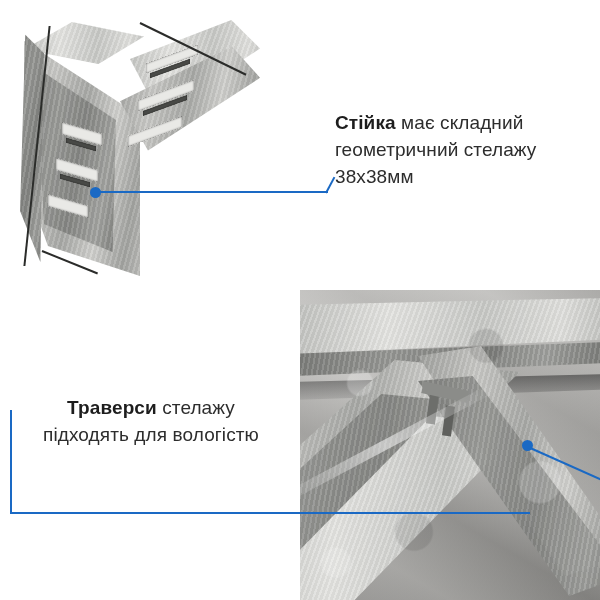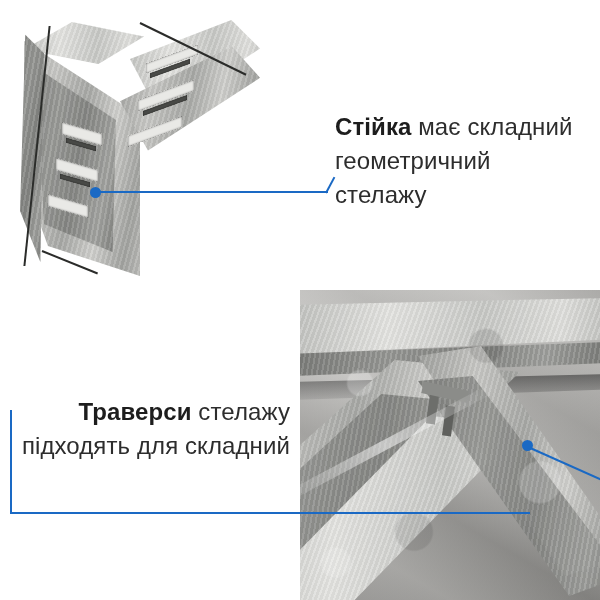--- a/index.html
+++ b/index.html
@@ -92,39 +92,39 @@
     width: 11px;
     height: 11px;
     border-radius: 50%;
     background: #1a69c4;
   }
 
   
   .callout-text {
     position: absolute;
     color: #2d2d2d;
-    font-size: 24px;
+    font-size: 19px;
     line-height: 1.42;
     letter-spacing: 0.1px;
   }
   .callout-text b {
     font-weight: 700;
     color: #1d1d1d;
   }
   #text-top {
     left: 335px;
     top: 110px;
     width: 250px;
     text-align: left;
   }
   #text-bottom {
     left: 12px;
     top: 395px;
     width: 278px;
-    text-align: right;
+    text-align: center;
   }
 </style>
 </head>
 <body>
 
 <div id="stage">
 
   <div class="photo" id="photo-top">
 
     <div class="metal post-face" style="left:22px; top:26px; width:118px; height:250px;
@@ -207,27 +207,28 @@
 
   <div class="dot" style="left:90px; top:187px;"></div>
   <div class="leader" style="left:96px; top:191px; width:232px;"></div>
   <div class="leader-diag" style="left:326px; top:192px; width:18px; transform: rotate(-62deg);"></div>
 
   <div class="callout-text" id="text-top">
     <div>
       <b>Стійка</b><span> має складний</span>
     </div>
     <div>геометричний стелажу</div>
+    <div>38х38мм</div>
   </div>
 
   <div class="dot" style="left:522px; top:440px;"></div>
   <div class="leader-diag" style="left:528px; top:446px; width:124px; transform: rotate(24deg);"></div>
   <div class="leader" style="left:10px; top:512px; width:520px;"></div>
   <div class="leader" style="left:10px; top:410px; width:2px; height:104px; background:#1a69c4;"></div>
 
   <div class="callout-text" id="text-bottom">
     <div>
       <b>Траверси</b><span> стелажу</span>
     </div>
-    <div>підходять для складний</div>
+    <div>підходять для вологістю</div>
   </div>
 
 </div>
 
 </body></html>

